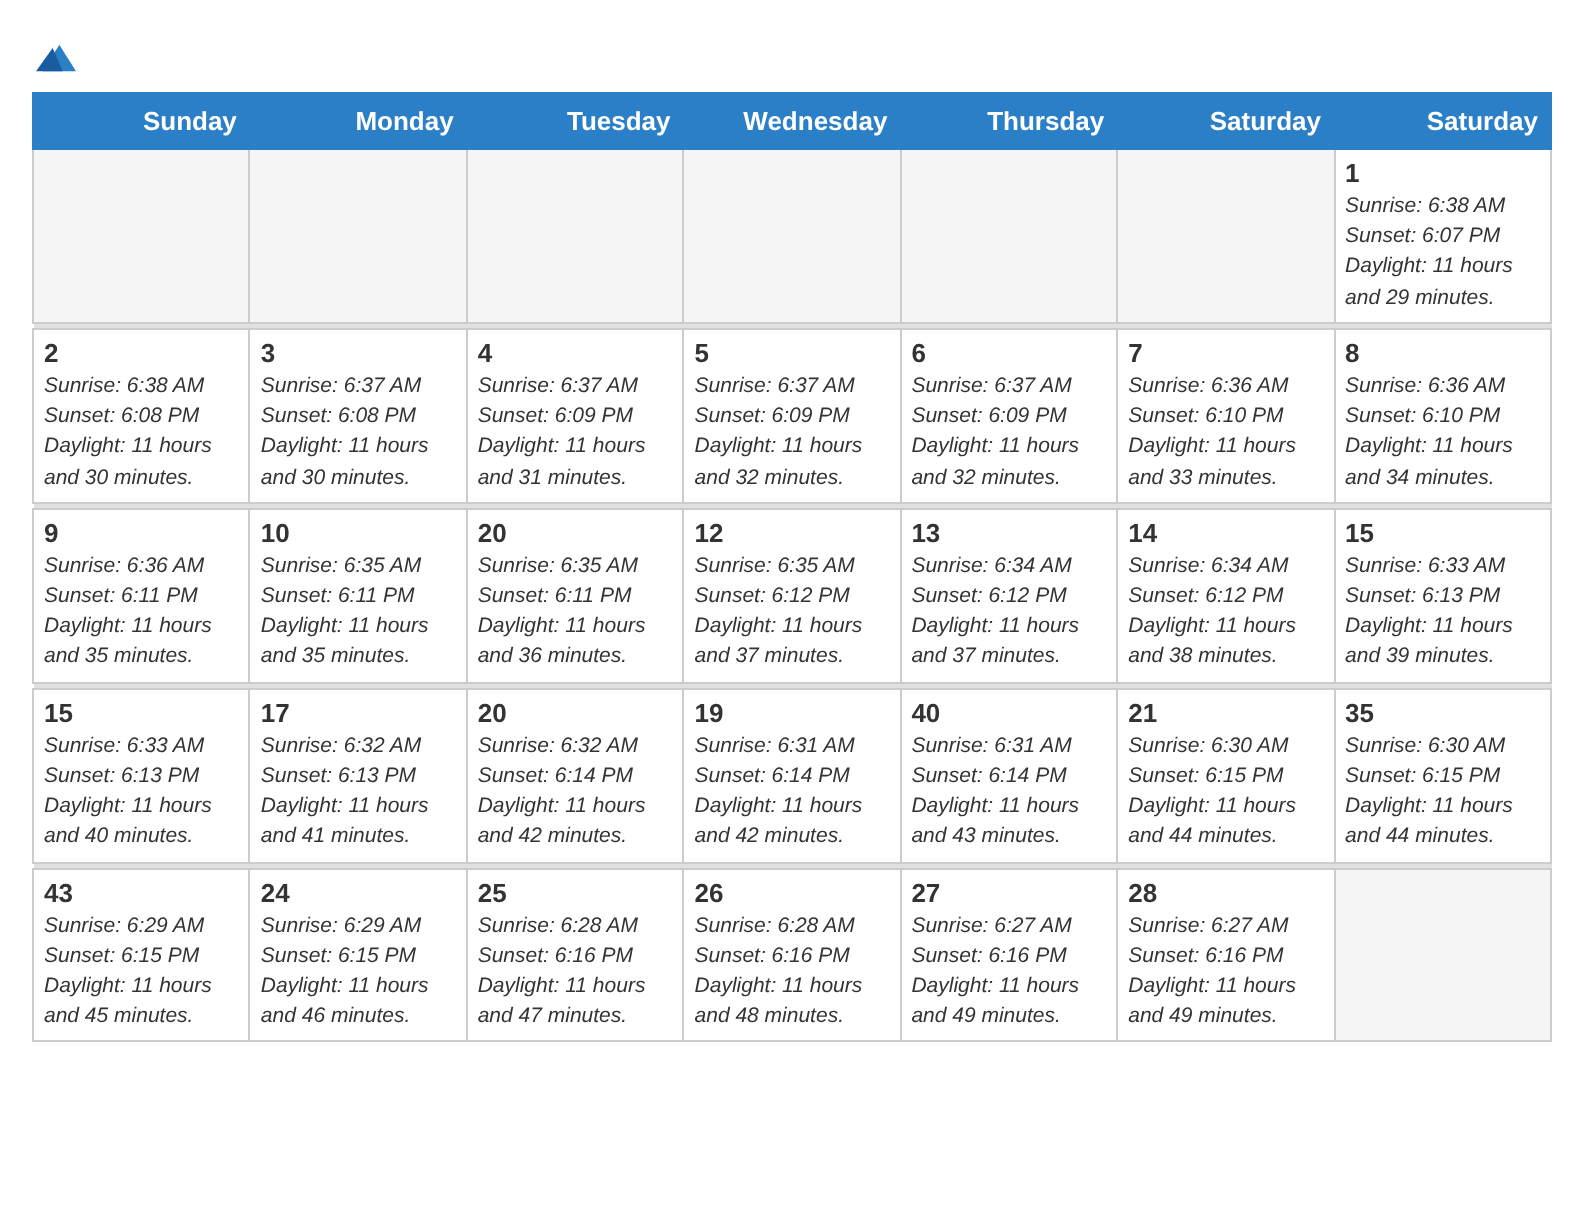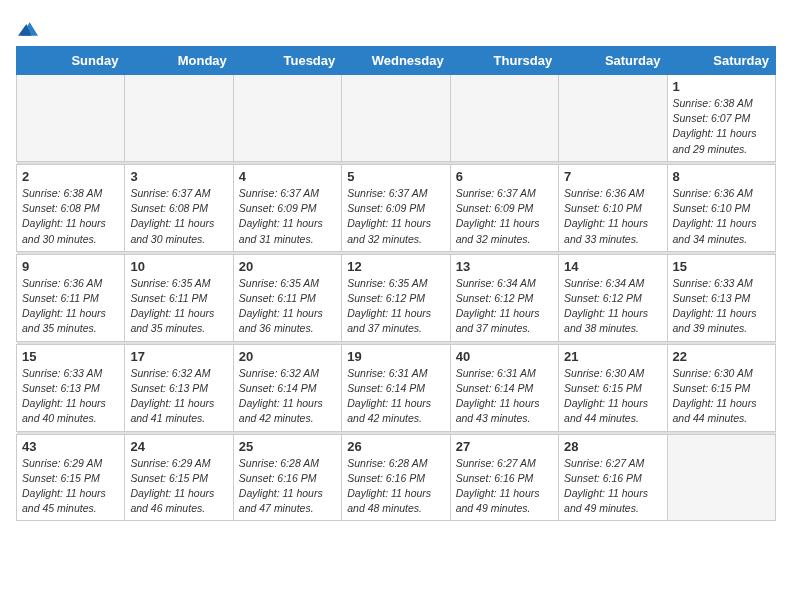--- a/index.html
+++ b/index.html
@@ -272,21 +272,21 @@
 Sunset: 6:14 PM
 Daylight: 11 hours and 43 minutes.</div>
         </td>
         <td>
           <span class="day-num">21</span>
           <div class="day-info" style="white-space: pre-line;">Sunrise: 6:30 AM
 Sunset: 6:15 PM
 Daylight: 11 hours and 44 minutes.</div>
         </td>
         <td>
-          <span class="day-num">22</span>
+          <span class="day-num">35</span>
           <div class="day-info" style="white-space: pre-line;">Sunrise: 6:30 AM
 Sunset: 6:15 PM
 Daylight: 11 hours and 44 minutes.</div>
         </td>
       </tr>
       <tr>
         <td colspan="7" style="padding: 0px; height: 3px; background: rgb(224, 224, 224); border: none;"></td>
       </tr>
       <tr>
         <td>

